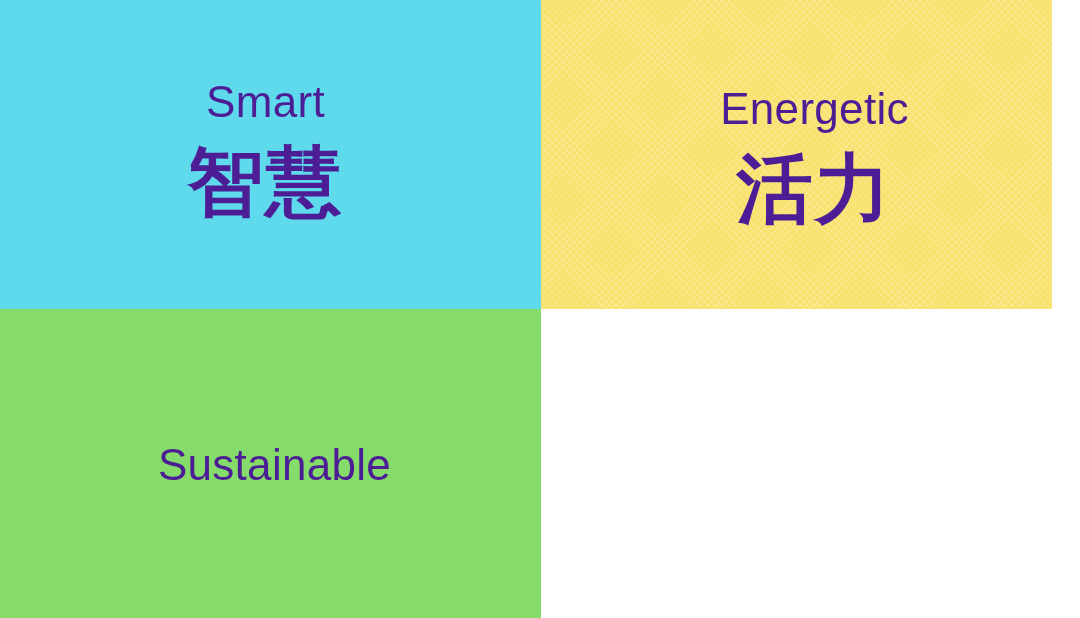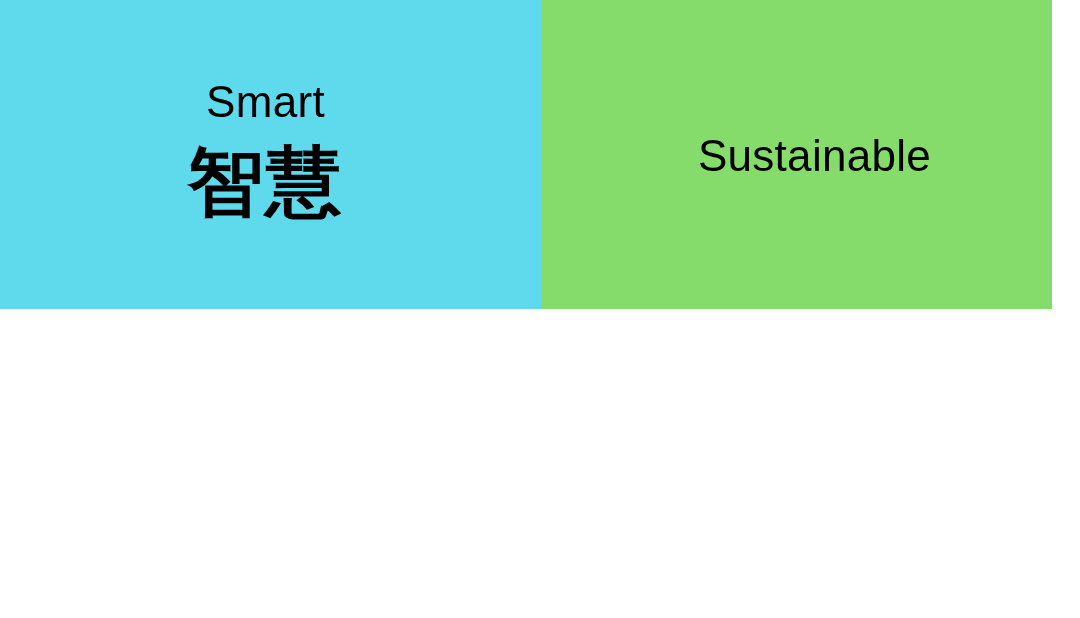--- a/index.html
+++ b/index.html
@@ -103,30 +103,37 @@
 
   
   #q-smart       .labels { transform: translate(-5px, -5px); }
   #q-energetic   .labels { transform: translate(4px,  2px);  }
   #q-innovative  .labels { transform: translate(-5px, 1px);  }
   #q-sustainable .labels { transform: translate(4px,  1px);  }
 </style>
 </head>
 <body>
 
-<div id="poster" style="color: #000000; width: 1052px; height: 618px;">
+<div id="poster" style="color: #4c1d95; width: 1052px; height: 618px;">
 
   <section class="quadrant" id="q-smart" style="background-color: rgb(94, 218, 236);">
     <div class="texture"></div>
     <div class="labels">
       <div class="label-en">Smart</div>
       <div class="label-zh">智慧</div>
     </div>
   </section>
 
+  <section class="quadrant tex-diamond" id="q-energetic" style="background-color: rgb(248, 225, 108);">
+    <div class="texture"></div>
+    <div class="labels">
+      <div class="label-en">Energetic</div>
+      <div class="label-zh">活力</div>
+    </div>
+  </section>
 
 
   <section class="quadrant" id="q-sustainable" style="background-color: rgb(134, 220, 107); justify-content: center;">
     <div class="texture"></div>
     <div class="labels">
       <div class="label-en">Sustainable</div>
     </div>
   </section>
 
 </div>

